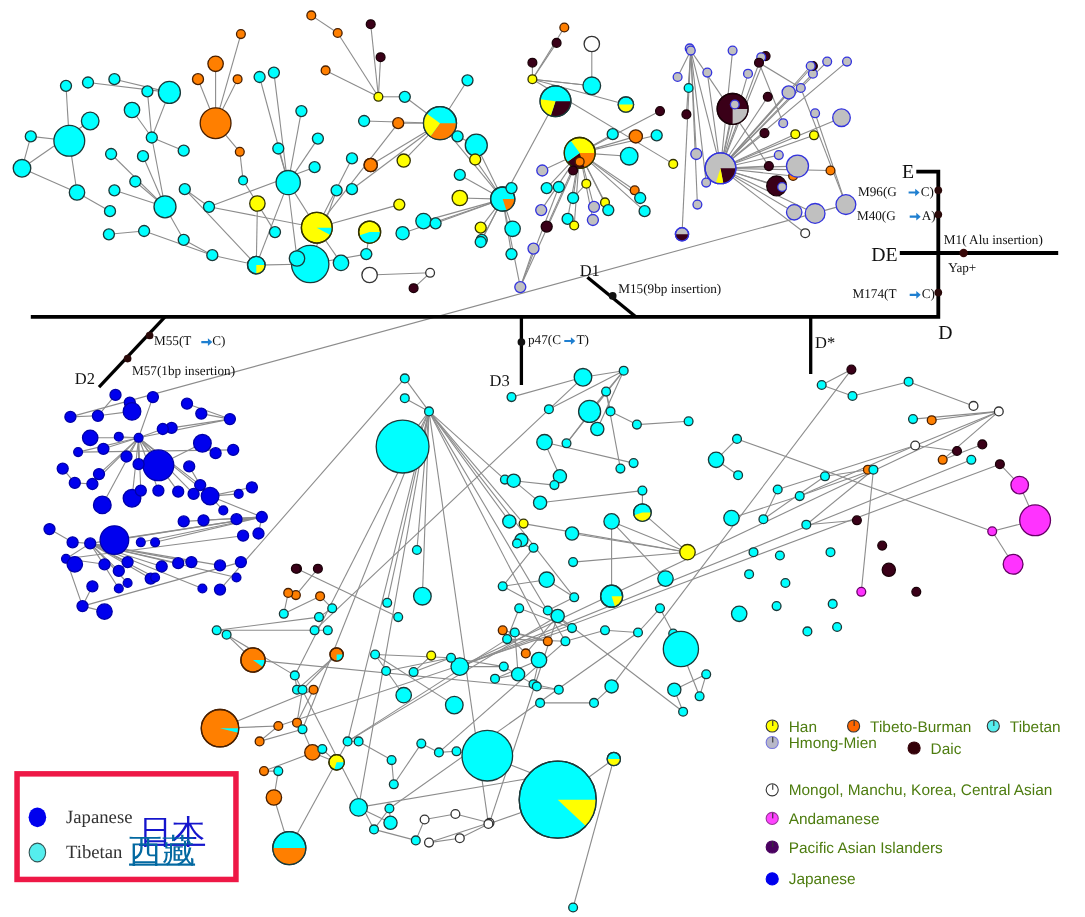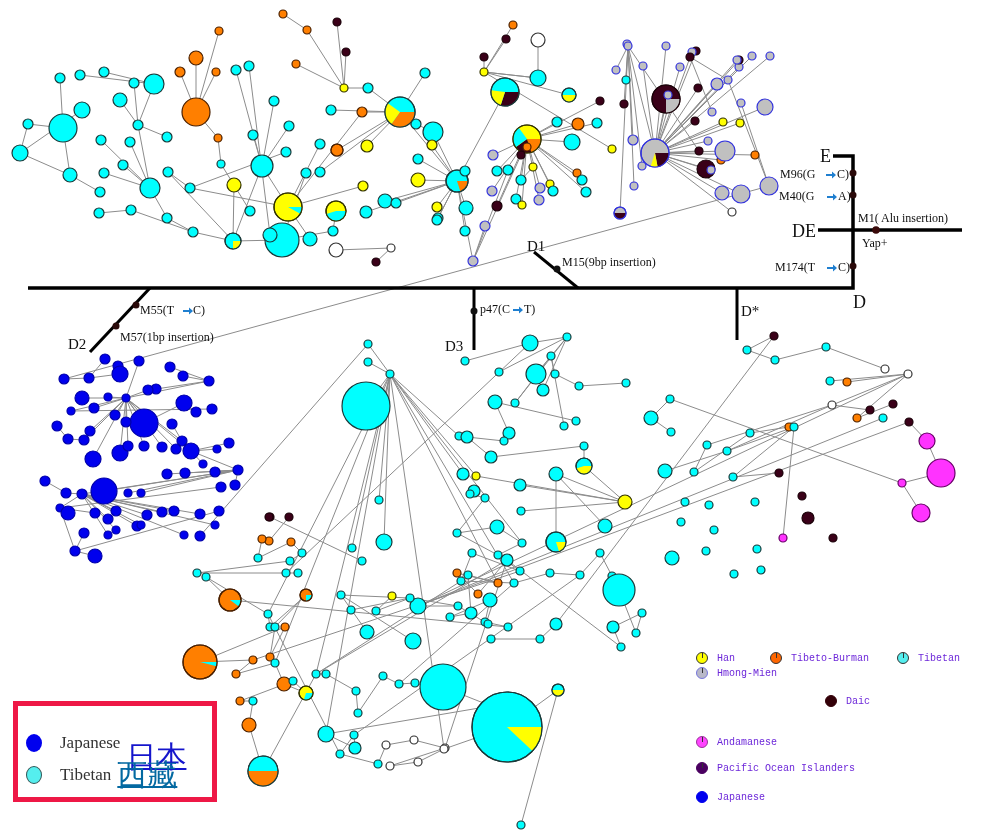--- a/index.html
+++ b/index.html
@@ -4,21 +4,21 @@
 <style>
   html, body { margin: 0; padding: 0; background: #ffffff; }
   body { width: 986px; height: 834px; position: relative; overflow: hidden; font-family: "Liberation Serif", serif; }
   #diagram { position: absolute; left: 0; top: 0; width: 986px; height: 834px; }
   .edge { stroke: #8c8c8c; stroke-width: 1; fill: none; }
   .trunk { stroke: #000; stroke-width: 3.5; fill: none; }
   .branch { stroke: #000; stroke-width: 3; fill: none; }
   .node { stroke-width: 1.2; }
   .lbl { font-family: "Liberation Serif", serif; fill: #111; }
   .arrow { fill: #1f7fd0; }
-  #legend { position: absolute; left: 690px; top: 648px; width: 296px; height: 170px; font-family: Liberation Mono, monospace; font-size: 10px; color: #6d28d9; }
+  #legend { position: absolute; left: 690px; top: 648px; width: 296px; height: 170px; font-family: Liberation Sans, sans-serif; font-size: 14px; color: #4d7c0f; }
   .leg-item { position: absolute; display: flex; align-items: center; white-space: nowrap; }
   .leg-dot { width: 12px; height: 12px; border-radius: 50%; border: 1px solid #333; box-sizing: border-box; margin-right: 9px; position: relative; }
   .leg-dot.tick::after { content: ""; position: absolute; left: 5px; top: 0; width: 1px; height: 5px; background: #333; }
   #callout { position: absolute; left: 13px; top: 701px; width: 204px; height: 101px; border: 5px solid #ee1846; box-sizing: border-box; background: #fff; }
   .co-row { position: absolute; left: 8px; display: flex; align-items: center; white-space: nowrap; }
   .co-dot { width: 16px; height: 18px; border-radius: 50%; margin-right: 18px; position: relative; box-sizing: border-box; }
   .co-en { font-family: "Liberation Serif", serif; font-size: 17px; color: #333; margin-right: 6px; }
   .co-zh { font-family: "DejaVu Sans", sans-serif; font-size: 30px; text-decoration: underline; text-decoration-thickness: 2px; line-height: 1; }
 </style>
 </head>
@@ -1781,31 +1781,35 @@
     <span>Tibeto-Burman</span>
   </div>
   <div class="leg-item" style="left:207px;top:4px;">
     <span class="leg-dot tick" style="background: rgb(85, 238, 238); border-color: rgb(51, 51, 51);"></span>
     <span>Tibetan</span>
   </div>
   <div class="leg-item" style="left:6px;top:19px;">
     <span class="leg-dot tick" style="background: rgb(184, 184, 200); border-color: rgb(119, 119, 221);"></span>
     <span>Hmong-Mien</span>
   </div>
-  <div class="leg-item" style="left:135px;top:47px;text-align:right;">
+  <div class="leg-item" style="left:135px;top:24px;text-align:right;">
     <span class="leg-dot" style="background: rgb(51, 0, 8); border-color: rgb(51, 0, 8);"></span>
     <span>Daic</span>
+  </div>
+  <div class="leg-item" style="left:6px;top:62px;">
+    <span class="leg-dot tick" style="background: rgb(255, 255, 255); border-color: rgb(51, 51, 51);"></span>
+    <span>Mongol, Manchu, Korea, Central Asian</span>
   </div>
   <div class="leg-item" style="left:6px;top:88px;">
     <span class="leg-dot tick" style="background: rgb(255, 68, 255); border-color: rgb(153, 51, 153);"></span>
     <span>Andamanese</span>
   </div>
   <div class="leg-item" style="left:6px;top:114px;">
     <span class="leg-dot tick" style="background: rgb(74, 0, 96); border-color: rgb(74, 0, 96);"></span>
-    <span>Pacific Ocean Islanders</span>
+    <span>Pacific Asian Islanders</span>
   </div>
   <div class="leg-item" style="left:6px;top:143px;">
     <span class="leg-dot" style="background: rgb(0, 0, 238); border-color: rgb(0, 0, 238);"></span>
     <span>Japanese</span>
   </div>
 </div>
 
 <div id="callout">
   <div class="co-row" style="top:8px;">
     <span class="co-dot" style="background:#0000ee;"></span>

